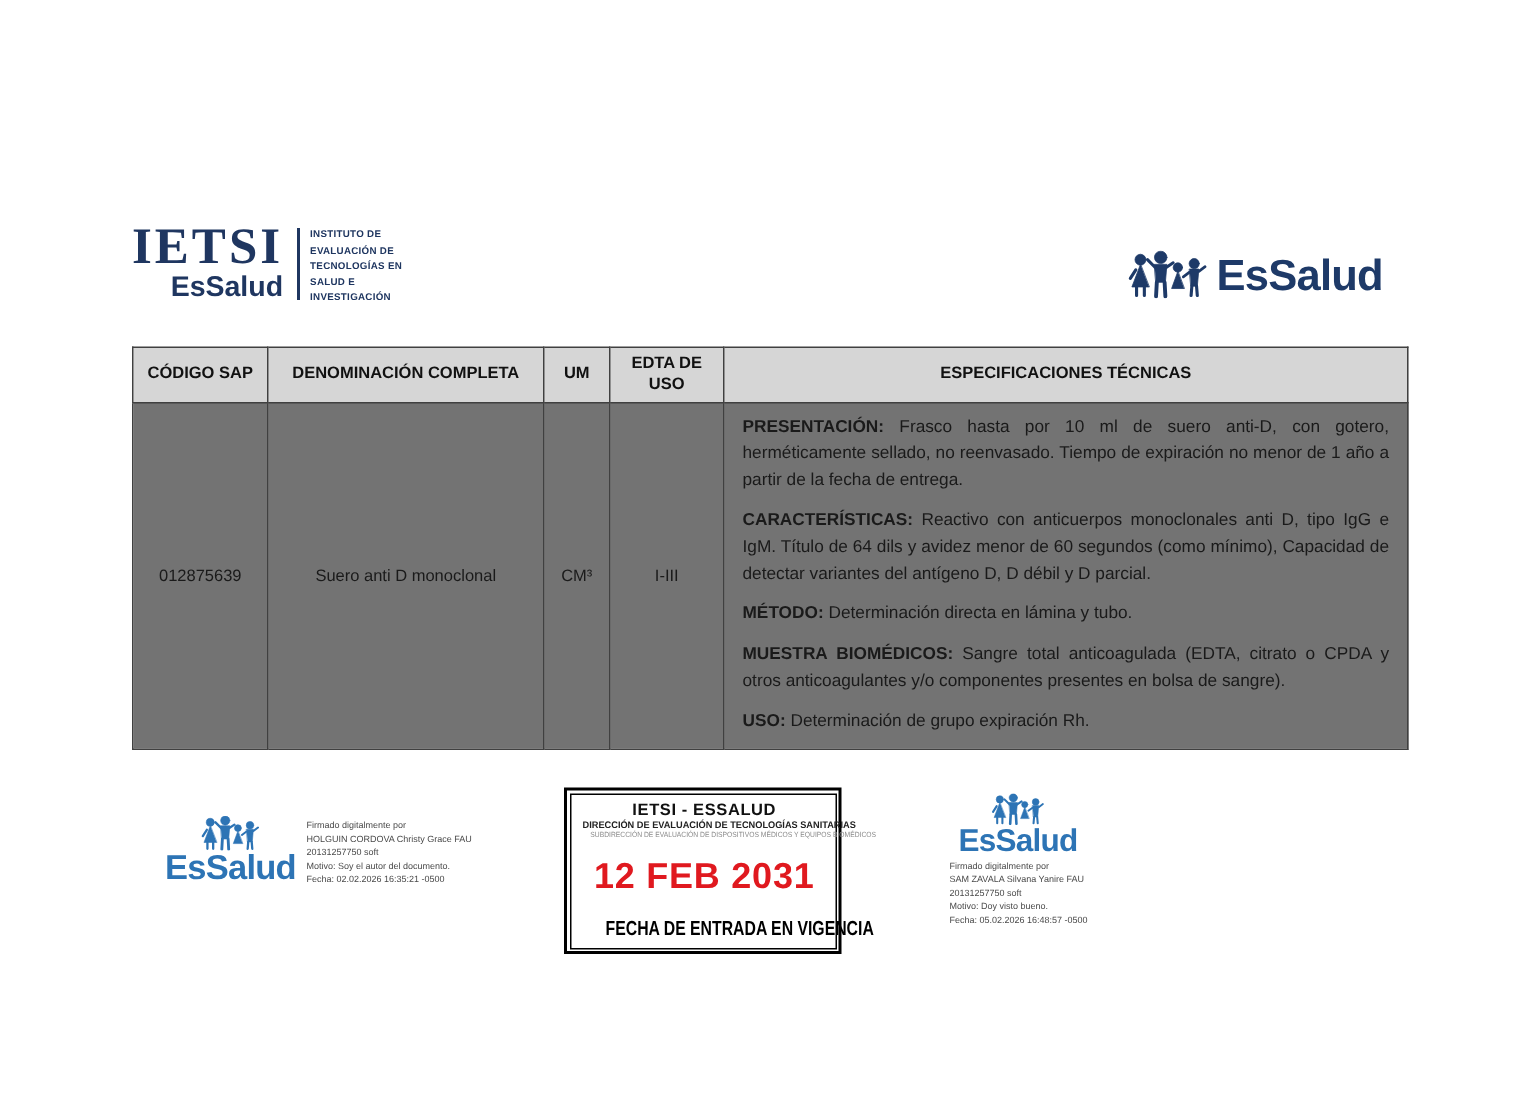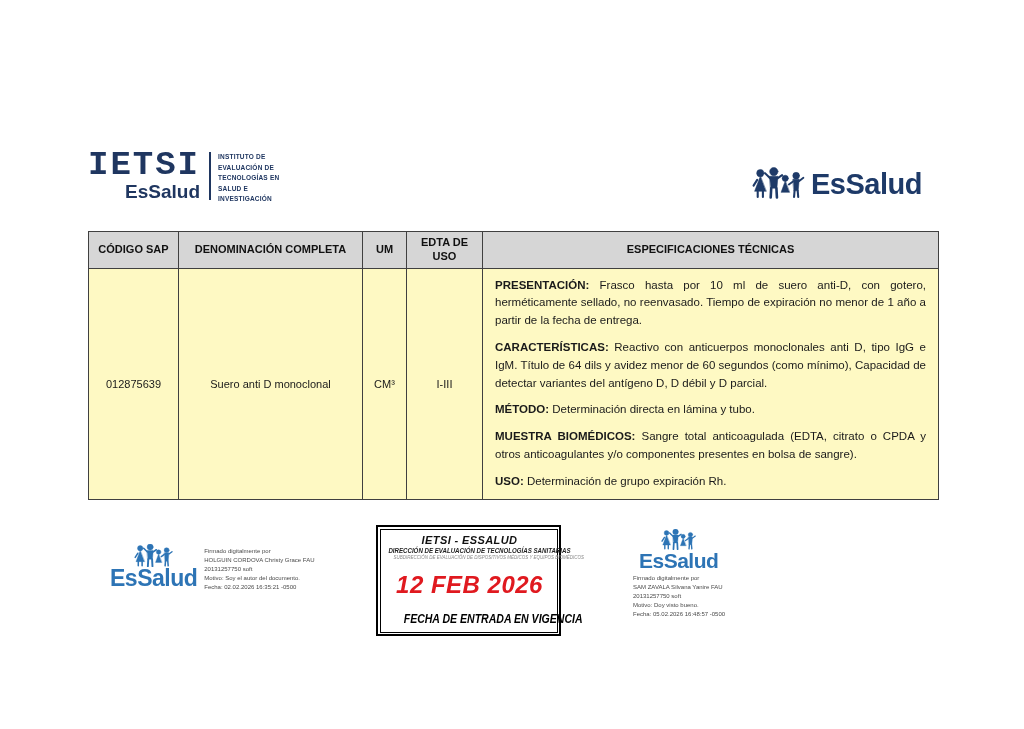--- a/index.html
+++ b/index.html
@@ -4,39 +4,39 @@
 <style>
   html,body{margin:0;padding:0;}
   body{
     width:1024px;height:729px;position:relative;background:#ffffff;
     font-family:"Liberation Sans", sans-serif;color:#1a1a1a;overflow:hidden;
   }
 
   
   .ietsi-logo{position:absolute;left:88px;top:149px;display:flex;align-items:flex-start;color:#1f3660;}
   .ietsi-left{display:flex;flex-direction:column;align-items:flex-end;}
-  .ietsi-acronym{font-family:Liberation Mono, monospace;font-weight:bold;font-size:34px;line-height:0.95;letter-spacing:2px;}
+  .ietsi-acronym{font-family:Liberation Serif, serif;font-weight:bold;font-size:34px;line-height:0.95;letter-spacing:2px;}
   .ietsi-brand{font-weight:bold;font-size:19px;line-height:1;margin-top:1px;}
   .ietsi-divider{width:2px;background:#1f3660;height:48px;margin:3px 7px 0 9px;}
   .ietsi-tagline{font-size:6.5px;font-weight:bold;line-height:1.62;letter-spacing:.2px;margin-top:3px;}
 
   
   .essalud-top{position:absolute;left:752px;top:167px;display:flex;align-items:flex-end;color:#1e3a68;}
   .essalud-top .family-icon{width:54px;height:32px;margin-right:5px;}
   .essalud-top .essalud-word{font-weight:bold;font-size:29px;line-height:1;letter-spacing:-.5px;}
   .family-icon{display:block;}
 
   
   table.spec-table{position:absolute;left:88px;top:231px;width:850px;border-collapse:collapse;table-layout:fixed;}
   .spec-table th,.spec-table td{border:1.5px solid #404040;}
   .spec-table th{
     background:#d6d6d6;font-size:11px;font-weight:bold;text-align:center;
     padding:4px 3px;line-height:1.25;color:#111;
   }
-  .spec-table td{font-size:11px;vertical-align:middle;text-align:center;background:#fef9c3;}
+  .spec-table td{font-size:11px;vertical-align:middle;text-align:center;background:#737373;}
   td.spec-cell{vertical-align:top;text-align:justify;padding:4px 12px 8px 12px;font-size:11.5px;line-height:1.55;}
   .spec-cell p{margin:9px 0 0 0;}
   .spec-cell p:first-child{margin-top:4px;}
   .spec-cell b{white-space:nowrap;}
   .col-codigo{width:90px;}.col-denom{width:184px;}.col-um{width:44px;}.col-nivel{width:76px;}.col-spec{width:456px;}
 
   
   .sig{position:absolute;color:#4a4a4a;}
   .sig-left{left:110px;top:544px;display:flex;align-items:flex-start;}
   .sig-logo{display:flex;flex-direction:column;align-items:center;color:#2d74b5;}
@@ -47,21 +47,21 @@
   .sig-right .sig-logo{align-self:flex-start;margin-left:6px;}
   .sig-right .sig-logo .family-icon{width:36px;height:21px;}
   .sig-right .sig-logo .essalud-word{font-size:21px;}
   .sig-right .sig-lines{margin-left:0;margin-top:3px;}
 
   
   .stamp{
     position:absolute;left:376px;top:525px;width:178px;
     border:2.5px solid #000;background:#fff;padding:1.5px;
   }
-  .stamp-inner{border:1px solid #000;text-align:center;padding:4px 2px 6px 4px;font-style:italic;}
+  .stamp-inner{border:1px solid #000;text-align:center;padding:4px 2px 6px 4px;}
   .stamp-org{font-size:11px;font-weight:bold;letter-spacing:.4px;color:#111;}
   .stamp-dir{font-size:6.4px;font-weight:bold;color:#222;margin-top:1px;white-space:nowrap;transform:scaleX(.96);transform-origin:center;}
   .stamp-subdir{font-size:5px;color:#8a8a8a;white-space:nowrap;transform:scaleX(.9);transform-origin:center;}
   .stamp-date{font-size:24px;font-weight:bold;color:#e0191f;letter-spacing:.5px;margin:11px 0 12px 0;}
   .stamp-caption{font-size:13.5px;font-weight:bold;color:#000;white-space:nowrap;transform:scaleX(.78);transform-origin:center;}
 </style>
 </head>
 <body>
 
 <div class="ietsi-logo">
@@ -164,21 +164,21 @@
     <div>Motivo: Soy el autor del documento.</div>
     <div>Fecha: 02.02.2026 16:35:21 -0500</div>
   </div>
 </div>
 
 <div class="stamp">
   <div class="stamp-inner">
     <div class="stamp-org">IETSI - ESSALUD</div>
     <div class="stamp-dir">DIRECCIÓN DE EVALUACIÓN DE TECNOLOGÍAS SANITARIAS</div>
     <div class="stamp-subdir">SUBDIRECCIÓN DE EVALUACIÓN DE DISPOSITIVOS MÉDICOS Y EQUIPOS BIOMÉDICOS</div>
-    <div class="stamp-date">12 FEB 2026</div>
+    <div class="stamp-date">12 FEB 2031</div>
     <div class="stamp-caption">FECHA DE ENTRADA EN VIGENCIA</div>
   </div>
 </div>
 
 <div class="sig sig-right">
   <div class="sig-logo">
     <svg class="family-icon" viewBox="0 0 104 60" xmlns="http://www.w3.org/2000/svg" aria-hidden="true">
       <g fill="currentColor" stroke="currentColor" stroke-linecap="round">
         <circle cx="16" cy="11" r="7"></circle>
           <path d="M16 17 L5 46 L27 46 Z"></path>

